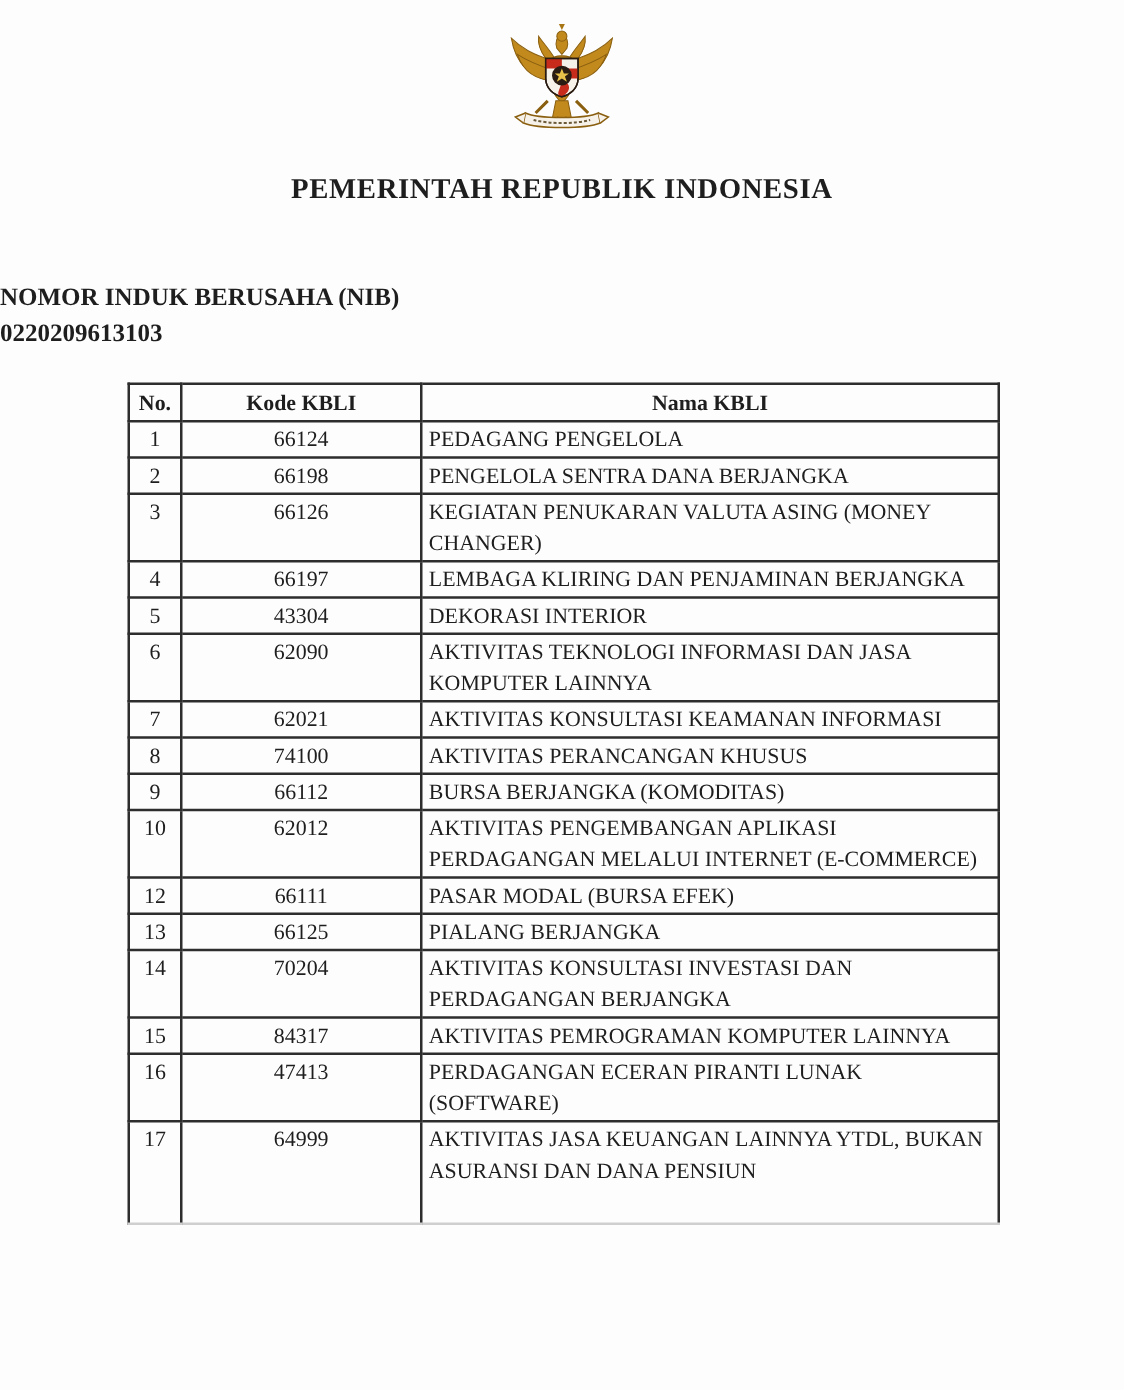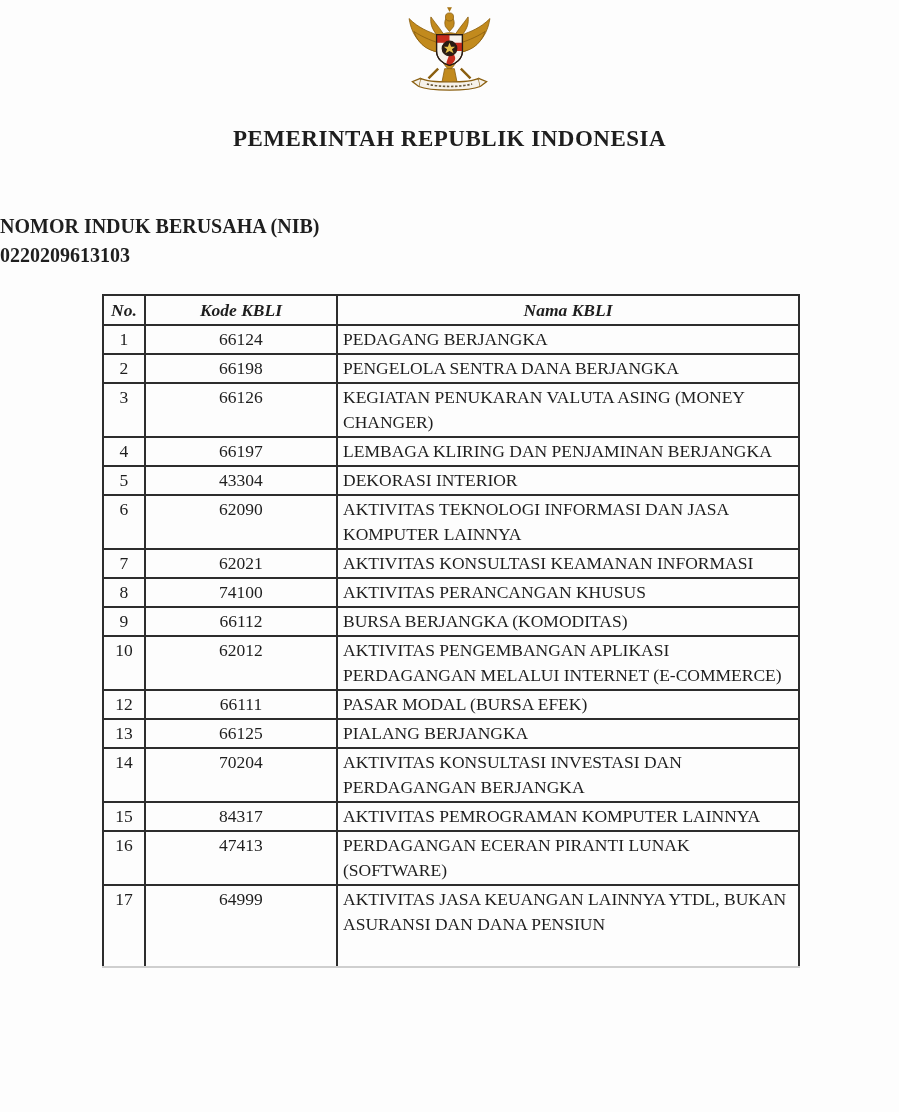--- a/index.html
+++ b/index.html
@@ -8,21 +8,21 @@
     height: 1112px;
     background: #fdfdfd;
     font-family: "Liberation Serif", serif;
     color: #1e1e1e;
     overflow: hidden;
   }
   .page {
     width: 899px;
     height: 1112px;
     position: relative;
-    padding-top: 4px;
+    padding-top: 16px;
   }
   .emblem-wrap {
     width: 100%;
     text-align: center;
     height: 100px;
   }
   .emblem-wrap svg {
     height: 97px;
     filter: blur(0.4px);
   }
@@ -52,21 +52,20 @@
     line-height: 25px;
     padding: 1px 5px 1px 5px;
     vertical-align: top;
     overflow: hidden;
   }
   .nib-table th {
     text-align: center;
     font-weight: bold;
     height: 29px;
     padding-top: 2px;
-    font-style: italic;
   }
   .col-no   { width: 41px;  text-align: center; }
   .col-kode { width: 188px; text-align: center; }
   .col-nama { width: 452px; text-align: left; }
   .nib-table tr:last-child td { height: 82px; border-bottom-color: #cfcfcf; }
 </style>
 </head>
 <body>
 
 <div class="page">
@@ -126,21 +125,21 @@
       <tr>
         <th class="col-no">No.</th>
         <th class="col-kode">Kode KBLI</th>
         <th class="col-nama">Nama KBLI</th>
       </tr>
     </thead>
     <tbody>
         <tr>
           <td class="col-no">1</td>
           <td class="col-kode">66124</td>
-          <td class="col-nama">PEDAGANG BERJANGKA</td>
+          <td class="col-nama">PEDAGANG PENGELOLA</td>
         </tr>
         <tr>
           <td class="col-no">2</td>
           <td class="col-kode">66198</td>
           <td class="col-nama">PENGELOLA SENTRA DANA BERJANGKA</td>
         </tr>
         <tr>
           <td class="col-no">3</td>
           <td class="col-kode">66126</td>
           <td class="col-nama">KEGIATAN PENUKARAN VALUTA ASING (MONEY CHANGER)</td>

